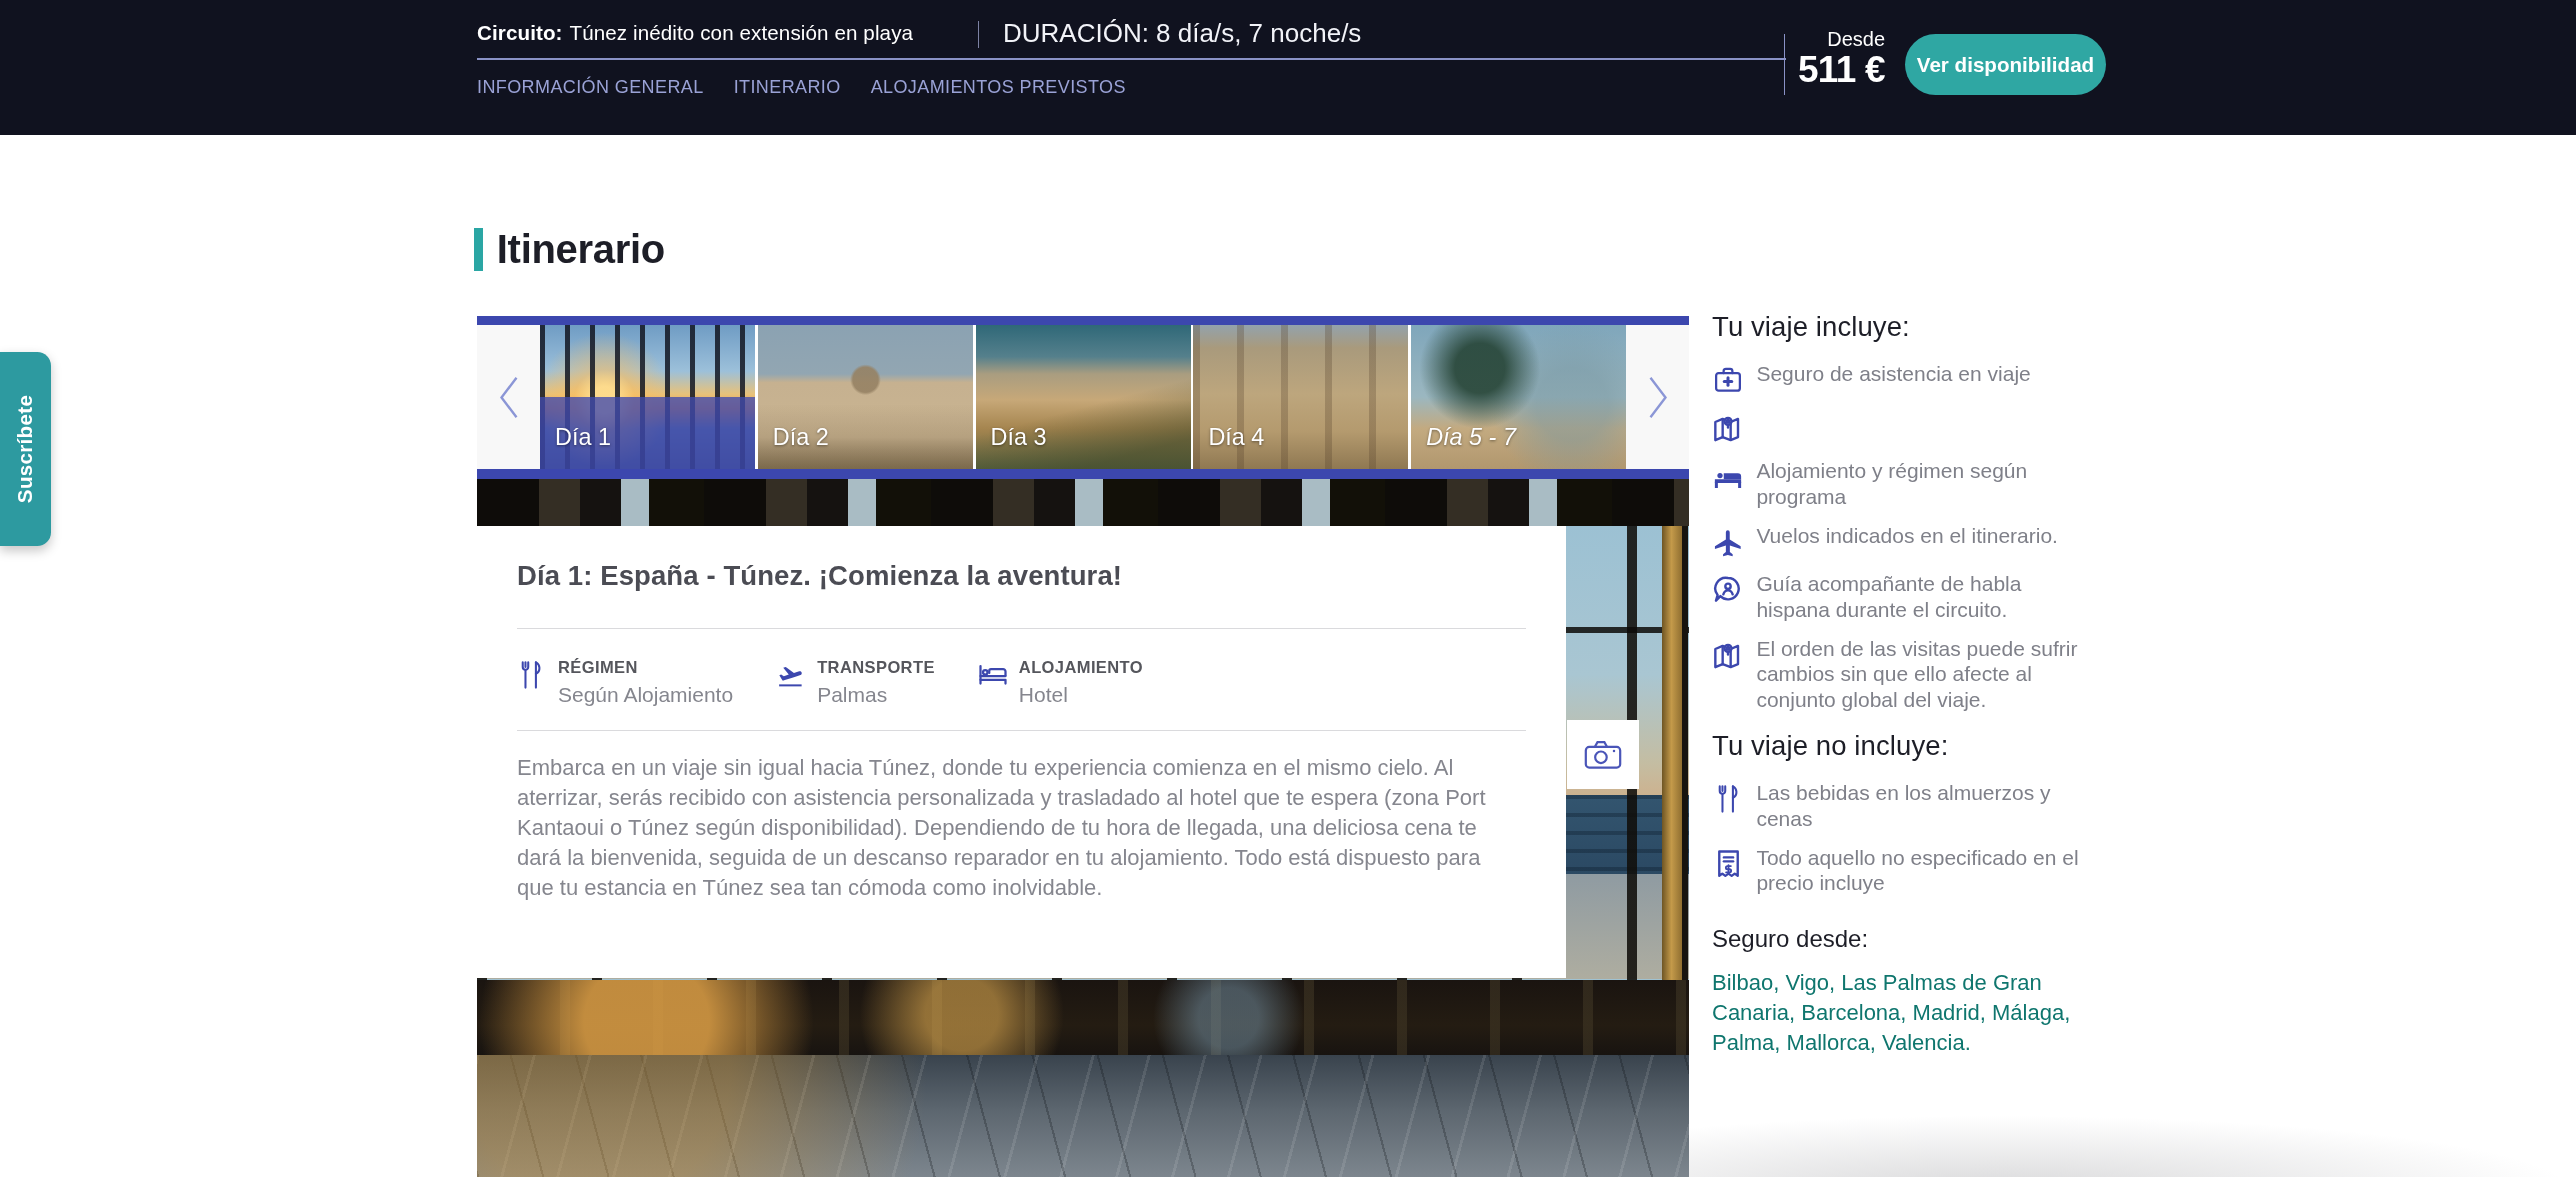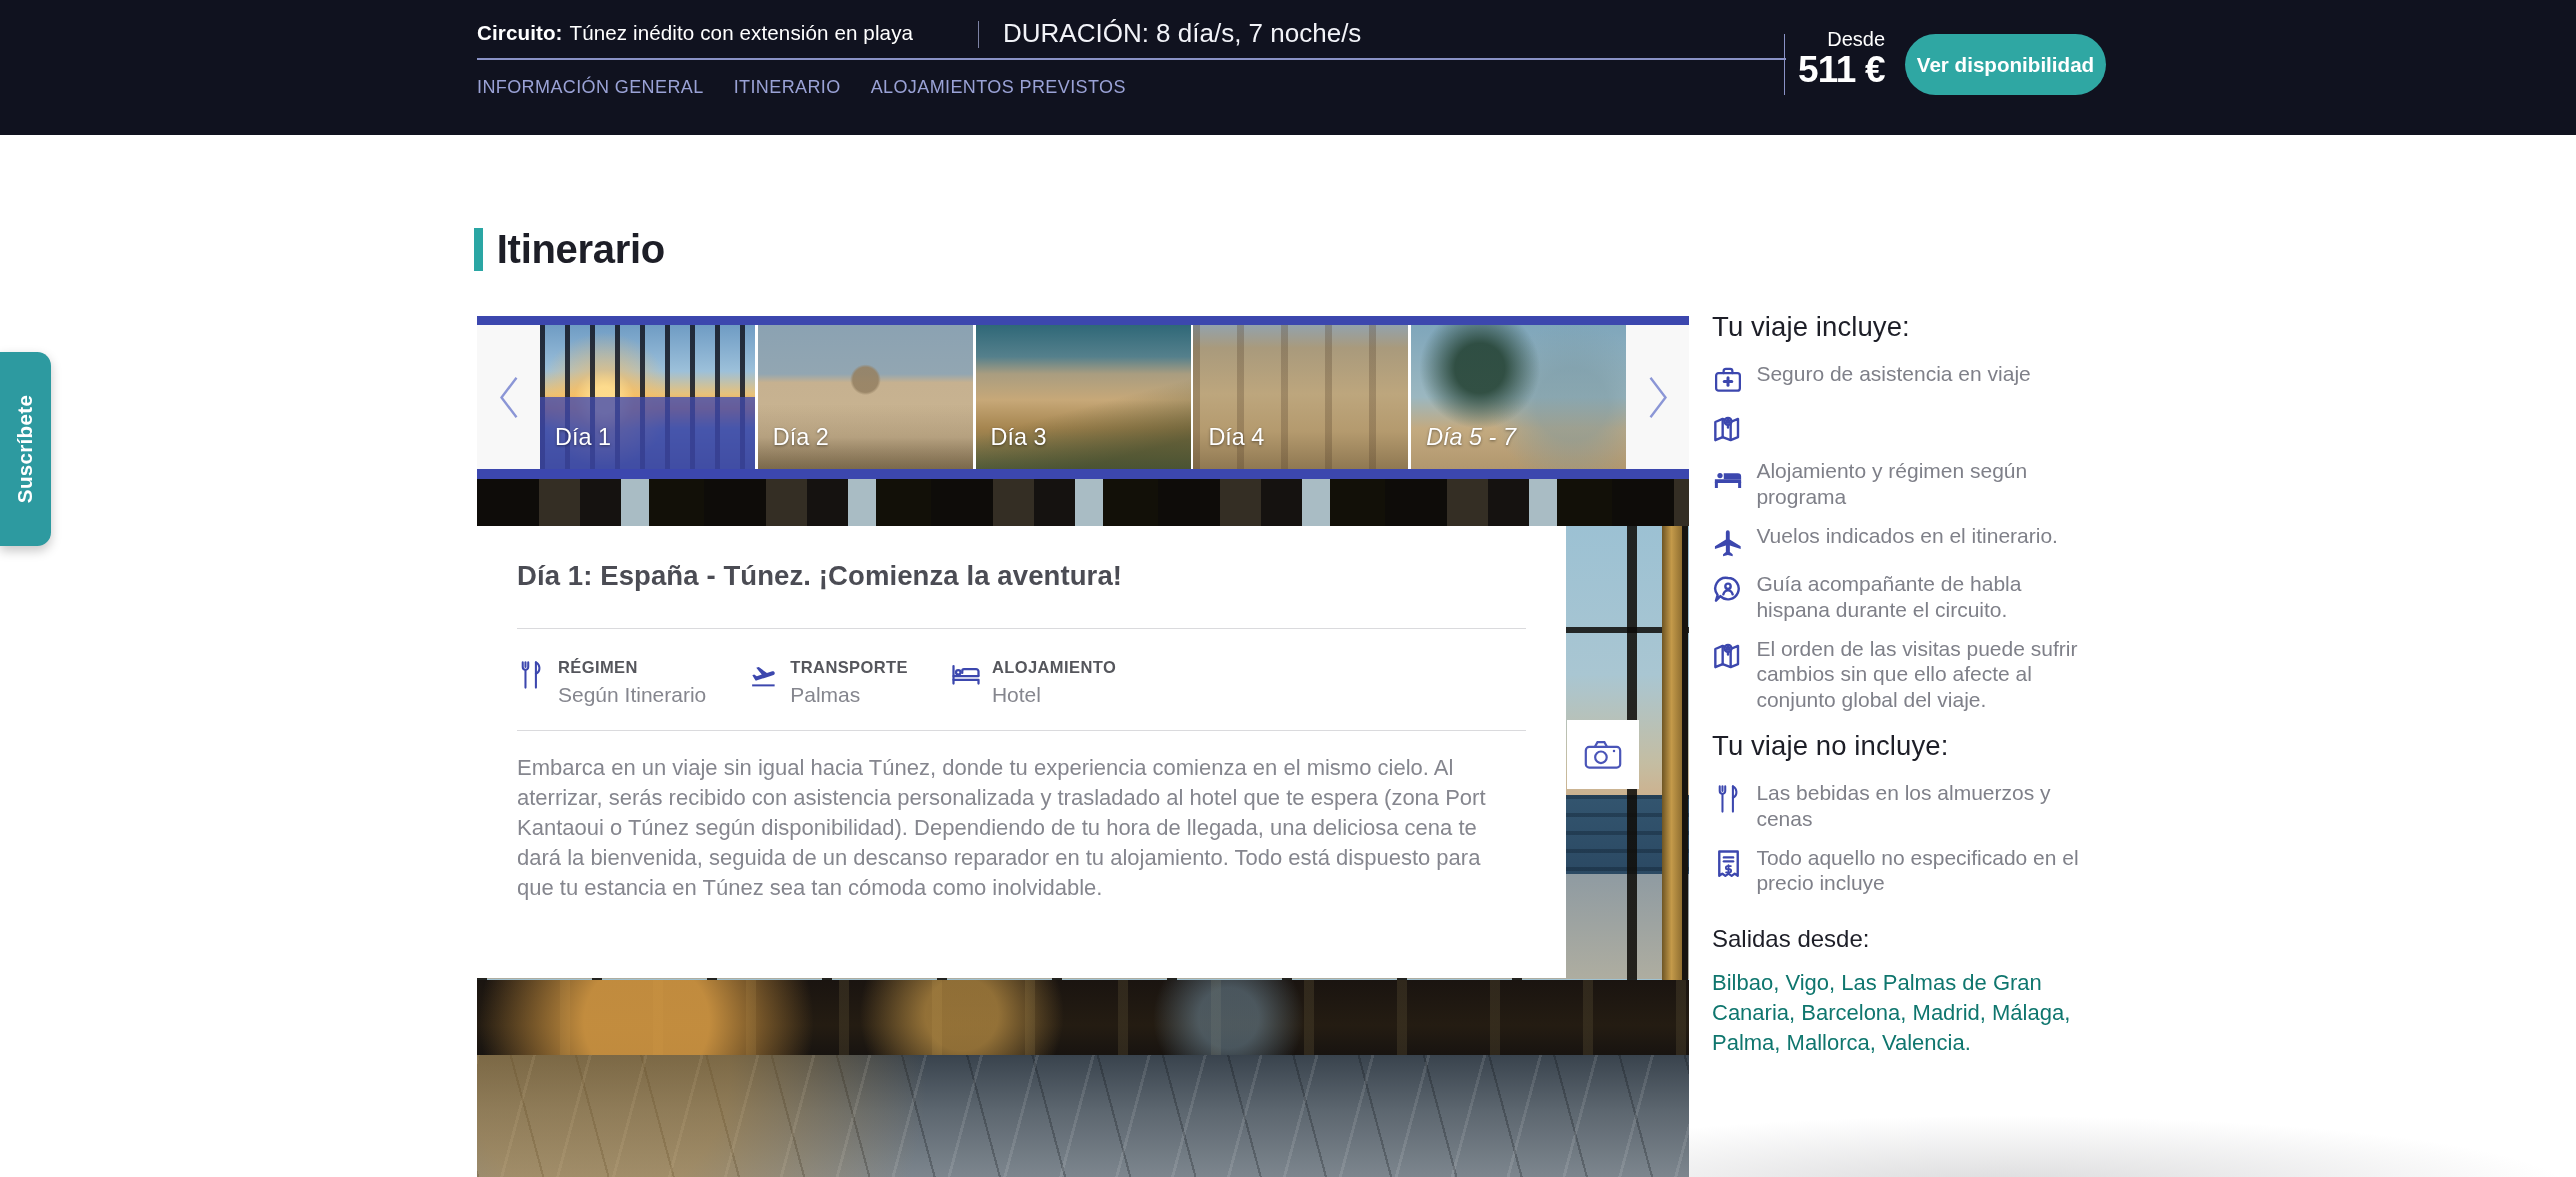--- a/index.html
+++ b/index.html
@@ -232,21 +232,21 @@
             <svg width="27.5" height="32" viewBox="0 0 24 26" stroke="currentColor" fill="none" stroke-width="1.8" stroke-linecap="round" stroke-linejoin="round">
               <path d="M5 2v4a2.4 2.4 0 0 0 4.8 0V2"></path>
               <path d="M7.4 2v4"></path>
               <path d="M7.4 9v15"></path>
               <path d="M16.5 2v22"></path>
               <path d="M16.5 2c3.6 1.6 4.6 7.6 0 10"></path>
             </svg>
           </span>
           <div>
             <div class="info-label">RÉGIMEN</div>
-            <div class="info-value">Según Itinerario</div>
+            <div class="info-value">Según Alojamiento</div>
           </div>
         </div>
         <div class="info-item">
           <span class="info-icon">
             <svg width="30" height="30" viewBox="0 0 24 24" fill="currentColor">
               <path d="M2.5 19.5h18v1.6h-18z"></path>
               <path d="M21.3 9.9c-.3-.9-1.2-1.4-2.1-1.1l-4.6 1.5-7.1-5.2-2.2.7 4.8 5.9-4.3 1.4-2.3-1.4-1.6.5 2.1 3.5.9 1.4 1.8-.6 5.8-1.9 4.7-1.5 3.1-1c.9-.3 1.3-1.3 1-2.2z" transform="scale(0.92) translate(1,1)"></path>
             </svg>
           </span>
           <div>
@@ -364,19 +364,19 @@
               <path d="M4 2.5h14V21l-2.3-1.7L13.4 21l-2.4-1.7L8.6 21l-2.3-1.7L4 21z"></path>
               <path d="M7.5 7h7"></path>
               <path d="M7.5 10h7"></path>
               <path d="M11 12.8v5" stroke-width="1.4"></path>
               <path d="M12.8 13.6h-2.6a1.2 1.2 0 0 0 0 2.4h1.6a1.2 1.2 0 0 1 0 2.4H9.2" stroke-width="1.4"></path>
             </svg>
           </span>
           <span class="sb-text">Todo aquello no especificado en el precio incluye</span>
         </div>
       </div>
-    <div class="salidas-title">Salidas desde:</div>
+    <div class="salidas-title">Seguro desde:</div>
     <div class="salidas-text">Bilbao, Vigo, Las Palmas de Gran Canaria, Barcelona, Madrid, Málaga, Palma, Mallorca, Valencia.</div>
   </aside>
 
   <div class="bottom-shadow"></div>
 </div>
 
 
 </body></html>

